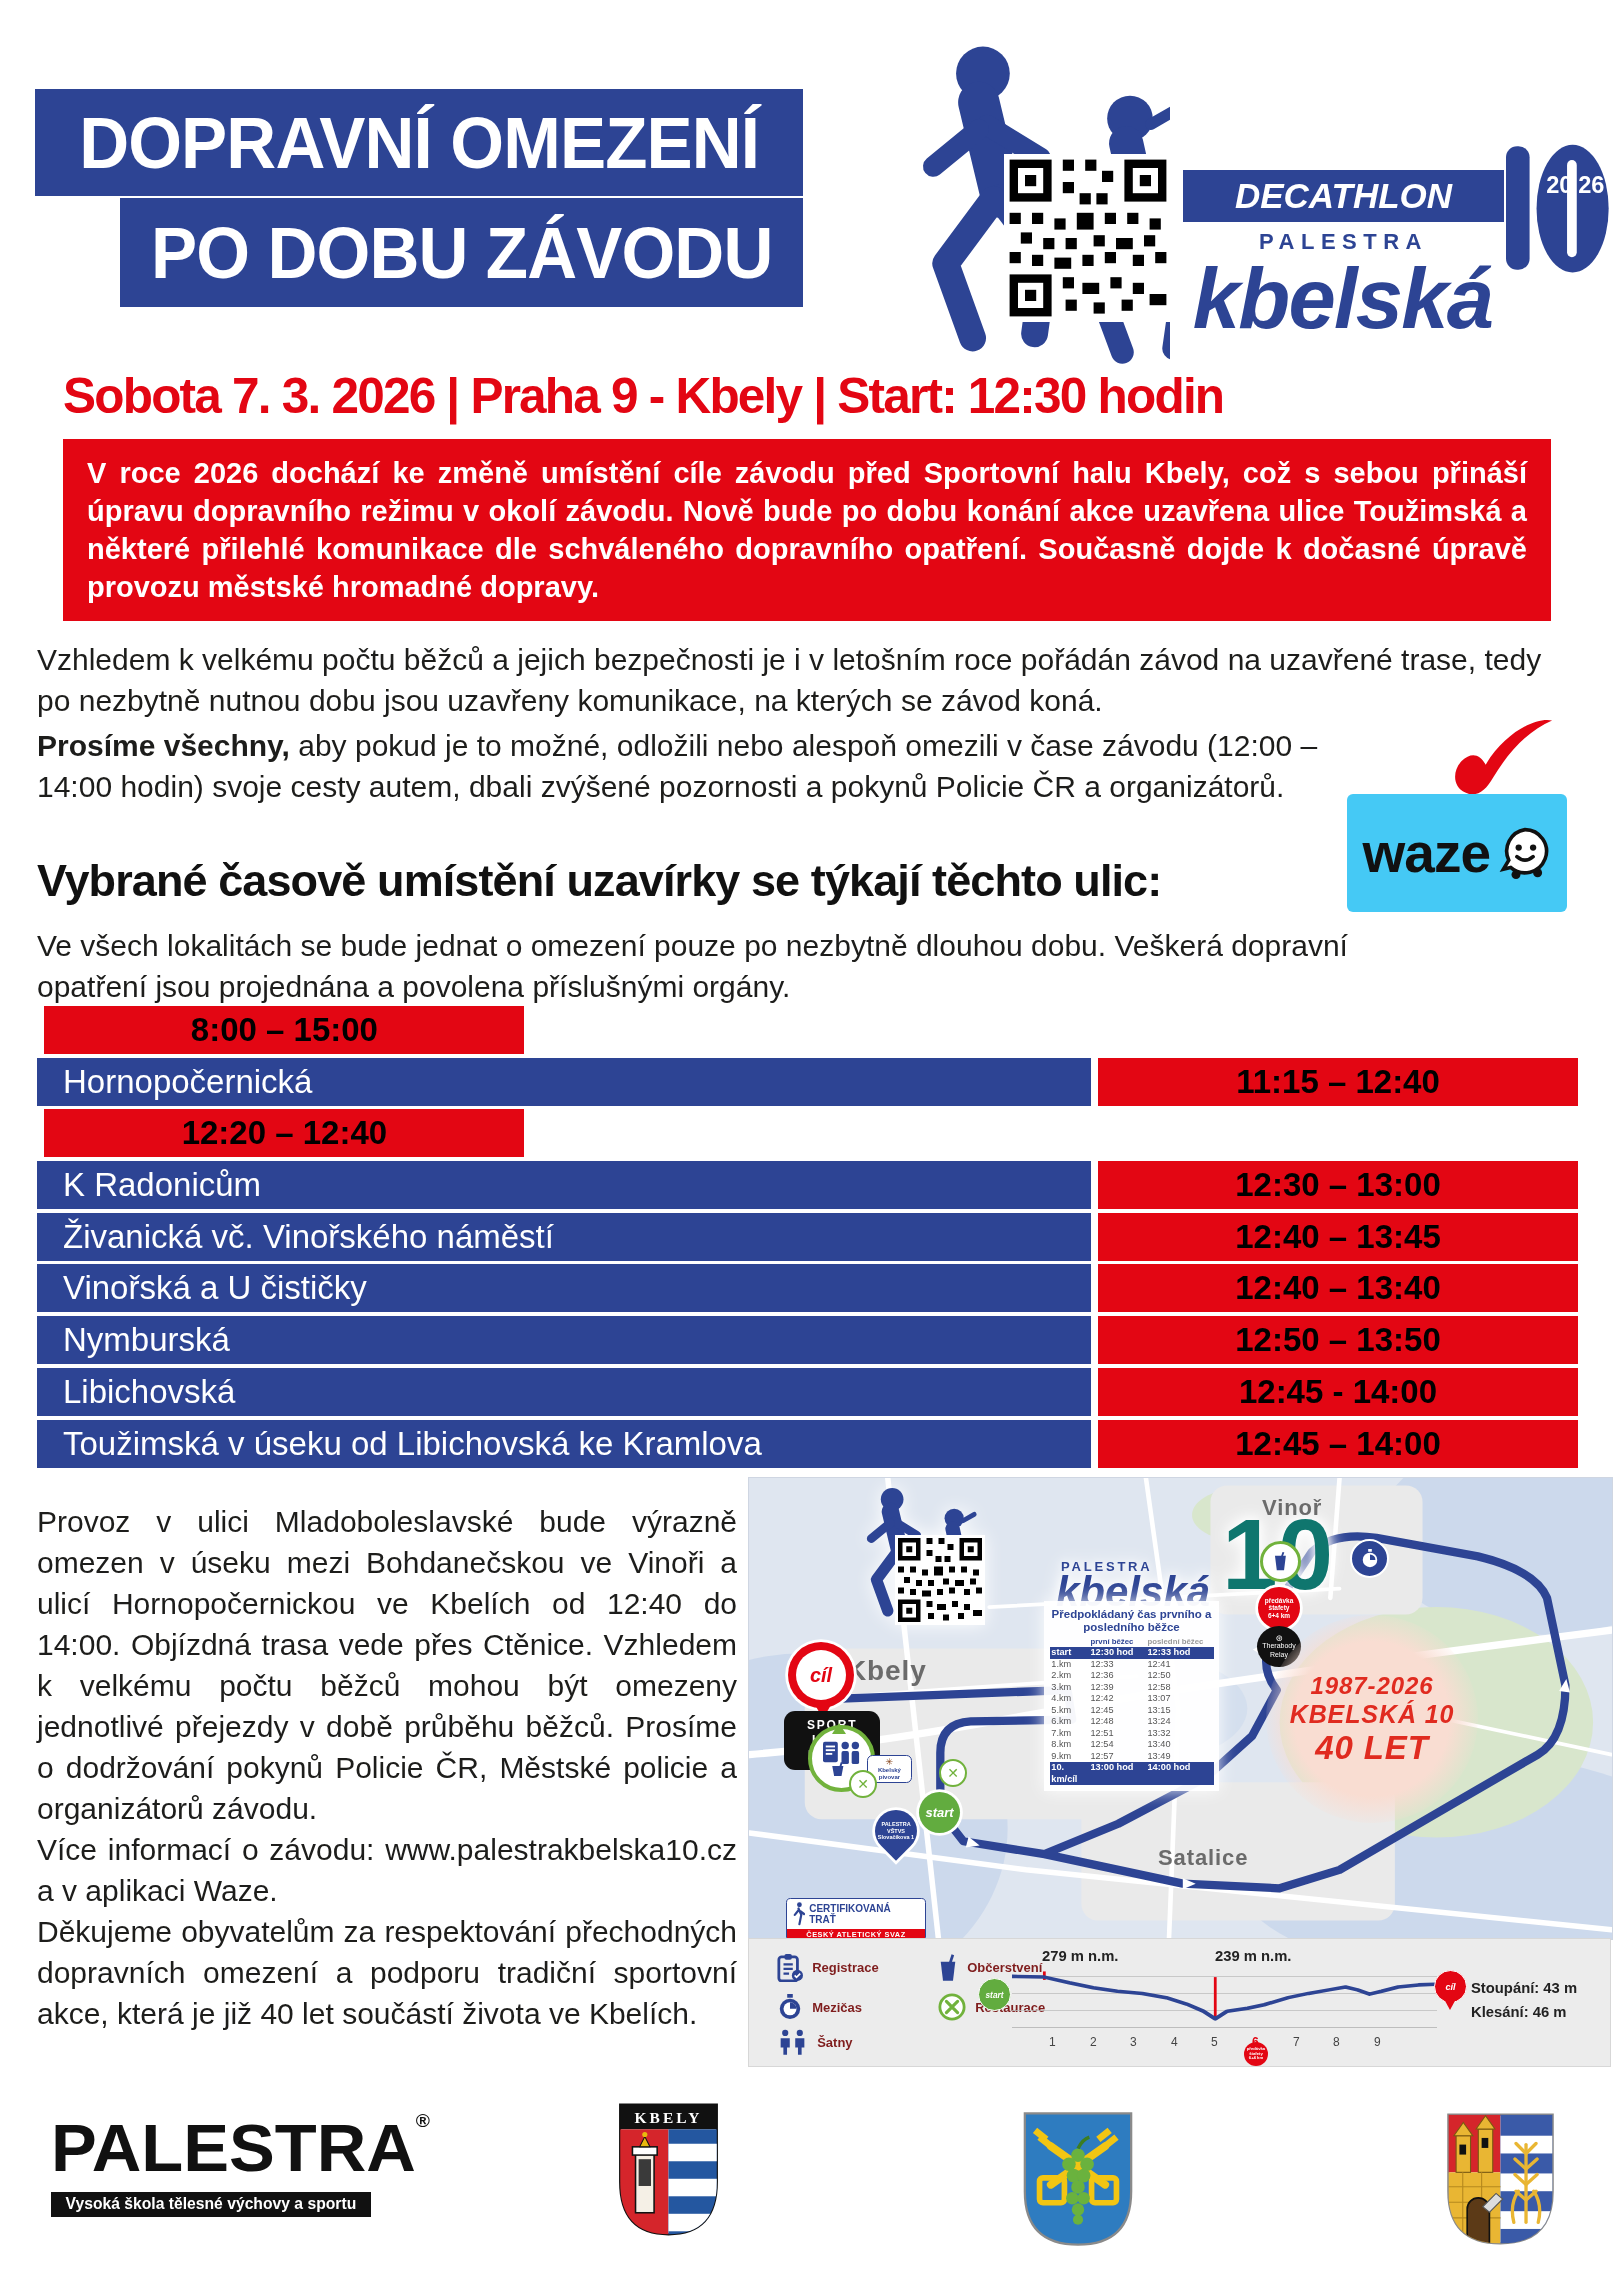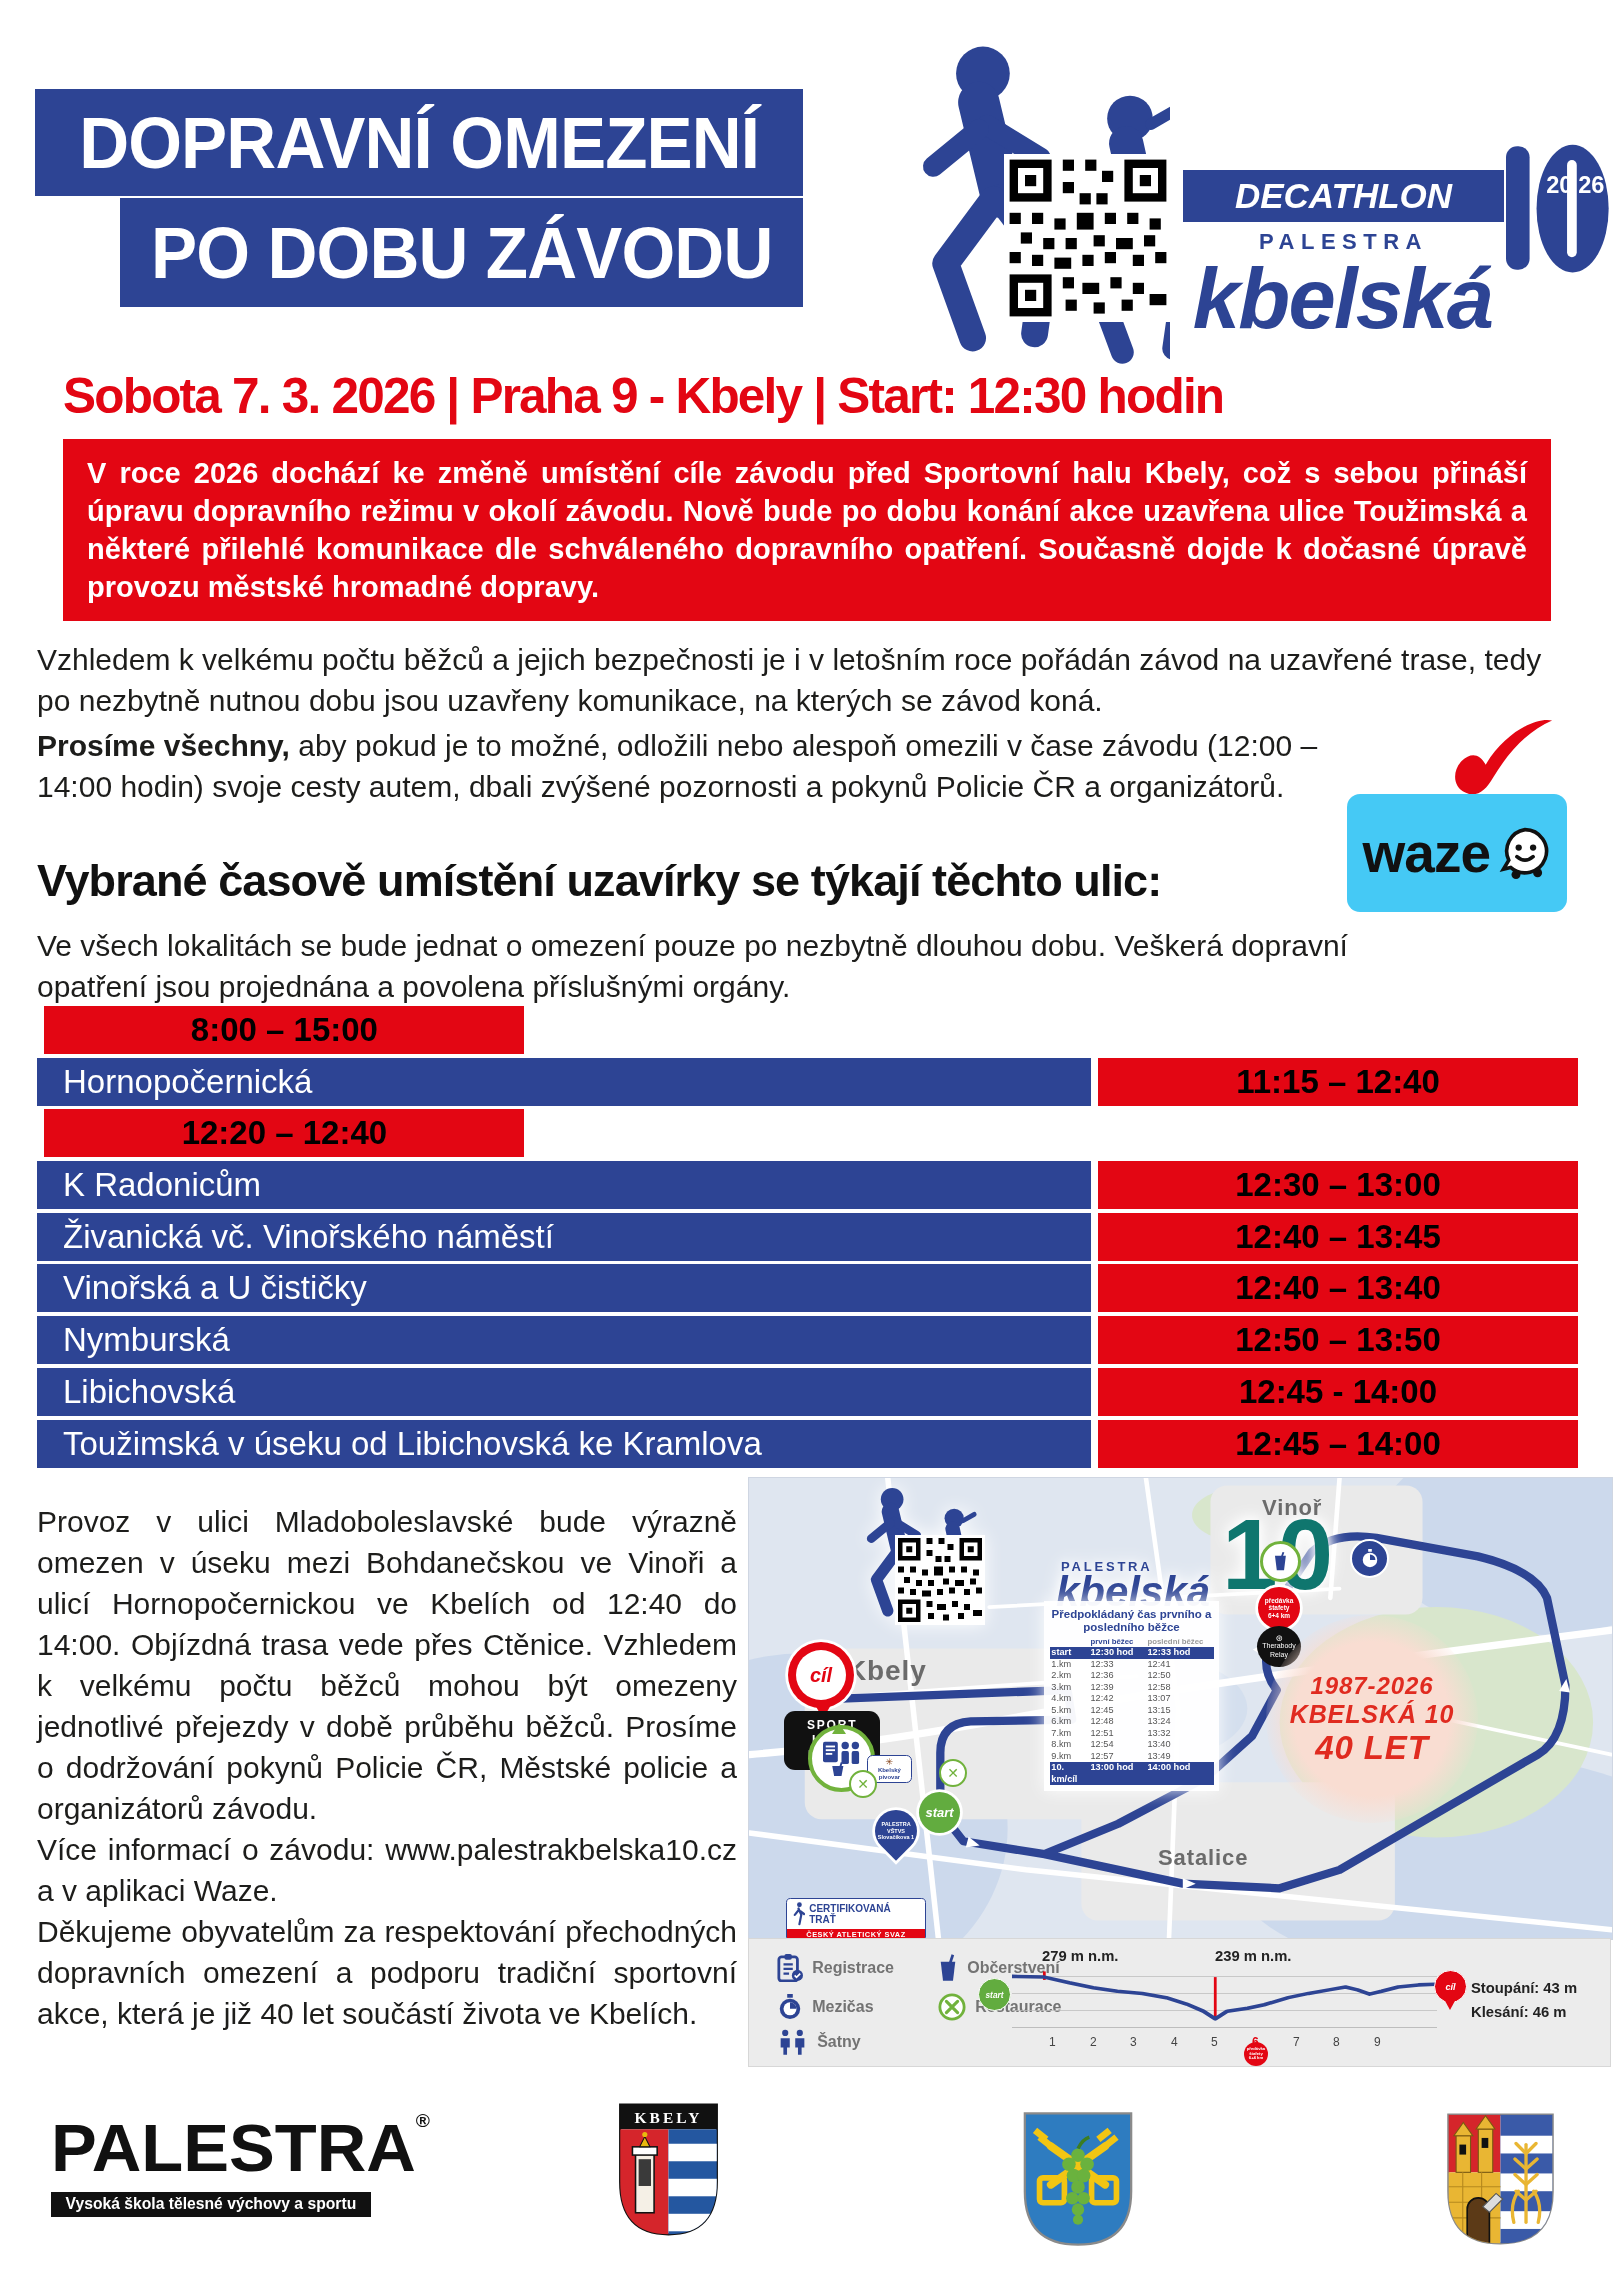--- a/index.html
+++ b/index.html
@@ -31,21 +31,21 @@
   #alert-box{left:63px;top:439px;width:1488px;background:#e30613;color:#fff;font-weight:700;
     font-size:29px;line-height:38px;padding:14.8px 24px;box-sizing:border-box;text-align:justify;}
   
   .para{font-size:30px;line-height:41px;}
   #intro-para{left:37px;top:639px;width:1539px;}
   #plea-para{left:37px;top:725px;width:1283px;}
   #closures-heading{left:37px;top:855px;width:1338px;font-size:45px;font-weight:900;letter-spacing:-0.9px;color:#111;}
   #note-para{left:37px;top:925px;width:1412px;}
   
   #waze{left:1336px;top:713px;width:277px;height:212px;}
-  .waze-box{position:absolute;left:11px;top:81px;width:220px;height:118px;background:#45c9f5;border-radius:13px;
+  .waze-box{position:absolute;left:11px;top:81px;width:220px;height:118px;background:#45c9f5;border-radius:6px;
     display:flex;align-items:center;justify-content:center;gap:7.4px;}
   .waze-box .wz{color:#111;font-weight:900;font-size:55px;letter-spacing:-0.9px;}
   .waze-check{position:absolute;left:109px;top:0px;}
   
   #closure-table{left:37px;top:1006px;width:1541px;}
   .c-row{display:flex;height:48px;margin-bottom:3.7px;}
   .c-street{flex:1;background:#2d4494;color:#fff;font-size:33px;display:flex;align-items:center;
     padding-left:26px;letter-spacing:0px;}
   .c-time{width:480px;margin-left:7.4px;background:#e30613;color:#000000;font-size:33px;font-weight:700;
     display:flex;align-items:center;justify-content:center;}
@@ -113,21 +113,21 @@
   .sched .s-head .h2{width:57px;color:#2d4494;}
   .sched .s-head .h3{width:61px;color:#9a9a9a;}
   .s-row{display:flex;font-size:9.2px;line-height:11.5px;color:#555;}
   .s-row.hl{background:#2d4494;color:#fff;font-weight:700;}
   .s-row .s-c0{width:41px;padding-left:1.8px;box-sizing:border-box;}
   .s-row .s-c1{width:57px;}
   .s-row .s-c2{width:61px;}
   
   #legend{left:748px;top:1938px;width:863px;height:129px;background:#ececec;border:0.9px solid #d7d7d7;box-sizing:border-box;}
   .leg-item{position:absolute;display:flex;align-items:center;gap:9.2px;}
-  .leg-item span.lbl{font-size:16px;font-weight:700;color:#737373;}
+  .leg-item span.lbl{font-size:13px;font-weight:700;color:#7f1d1d;}
   .elev-alt{position:absolute;top:9.2px;font-size:14.8px;font-weight:700;color:#222;}
   .elev-num{position:absolute;top:96px;font-size:12px;color:#444;}
   .elev-num.red{color:#e30613;font-weight:700;}
   .gain-loss{position:absolute;left:722px;font-size:14.8px;font-weight:700;color:#222;}
   .leg-start{position:absolute;left:229px;top:39px;width:31px;height:31px;border-radius:50%;background:#62ac3f;border:1.8px solid #fff;
     color:#fff;font-size:8.3px;font-weight:700;display:flex;align-items:center;justify-content:center;font-style:italic;}
   .leg-cil{position:absolute;left:685px;top:31px;width:31px;height:31px;border-radius:50%;background:#e30613;border:1.8px solid #fff;
     color:#fff;font-size:9.2px;font-weight:900;font-style:italic;display:flex;align-items:center;justify-content:center;}
   .leg-cil:after{content:"";position:absolute;left:9.2px;top:28px;border:6.5px solid transparent;border-top:11px solid #e30613;}
   .leg-drop{position:absolute;left:495px;top:103px;width:24px;height:24px;border-radius:50%;background:#e30613;

